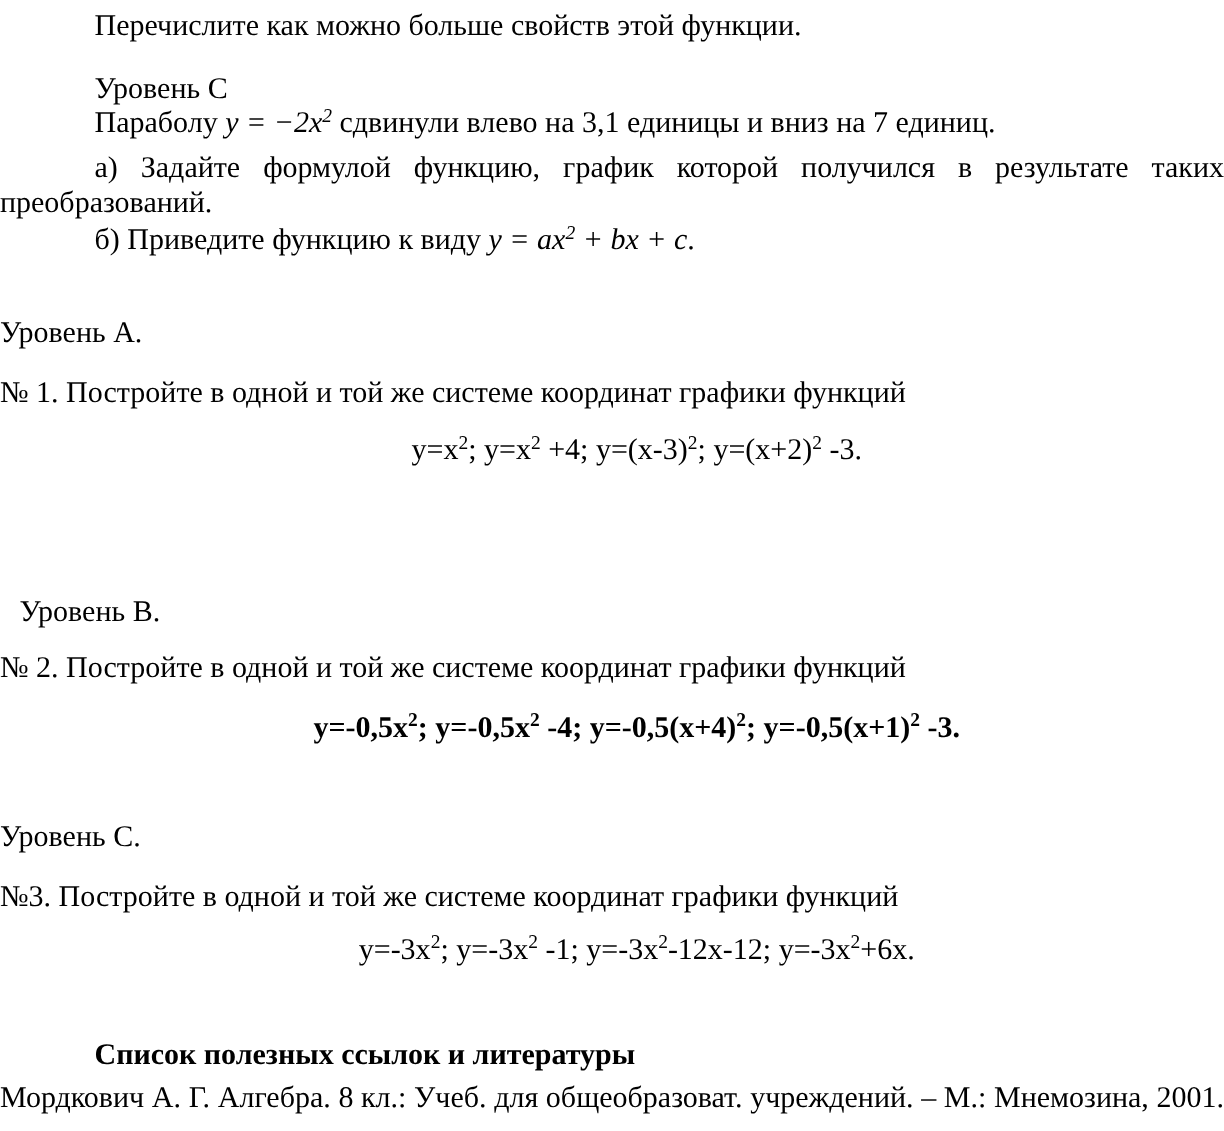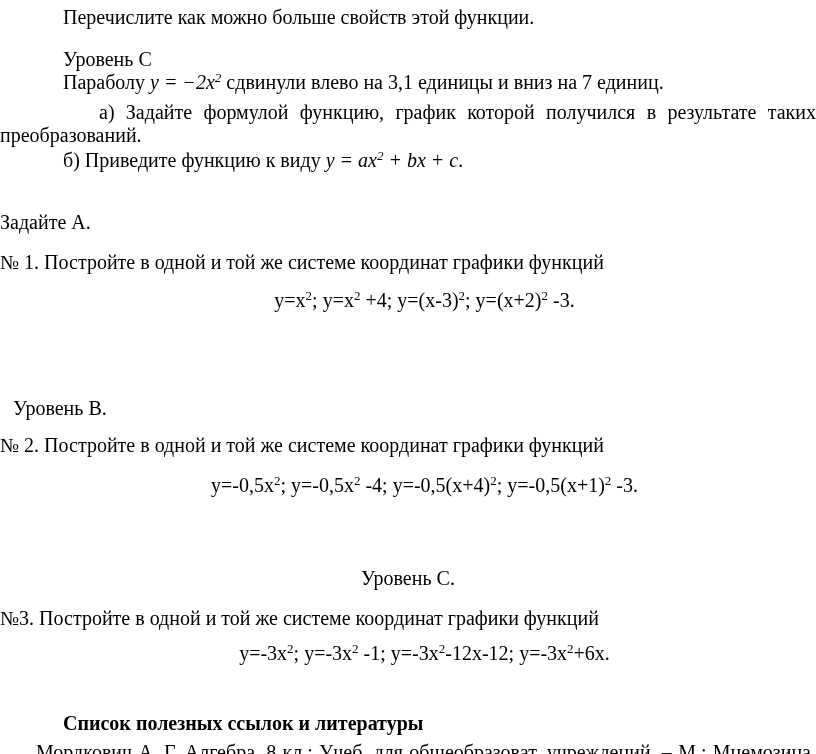--- a/index.html
+++ b/index.html
@@ -20,21 +20,20 @@
   .line {
     margin: 0;
     line-height: 23px;
     white-space: nowrap;
   }
   .indent { text-indent: 63px; }
   .justify-full {
     white-space: normal;
     text-align: justify;
     text-align-last: justify;
-    padding-left: 36px;
   }
   .center { text-align: center; white-space: nowrap; padding-left: 33px; }
   .math { font-style: italic; }
   .bold { font-weight: bold; }
   sup {
     font-size: 13px;
     line-height: 0;
     vertical-align: baseline;
     position: relative;
     top: -0.55em;
@@ -42,22 +41,22 @@
   
   .m-top1  { margin-top: 6px; }
   .m-levelC { margin-top: 19px; }
   .m-taskA { margin-top: 7px; }
   .m-taskB { margin-top: 2px; }
   .m-levelA { margin-top: 39px; }
   .m-task1 { margin-top: 17px; }
   .m-formula1 { margin-top: 15px; }
   .m-levelB { margin-top: 85px; padding-left: 13px; }
   .m-task2 { margin-top: 14px; }
-  .m-formula2 { margin-top: 17px; }
-  .m-levelC2 { margin-top: 70px; text-align: center; }
+  .m-formula2 { margin-top: 17px; font-weight: bold; }
+  .m-levelC2 { margin-top: 50px; }
   .m-task3 { margin-top: 17px; }
   .m-formula3 { margin-top: 12px; }
   .m-refhead { margin-top: 47px; }
   .m-refline { margin-top: 4px; }
   .ref { line-height: 26px; }
 </style>
 </head>
 <body>
 
 <div class="page">
@@ -70,21 +69,21 @@
     <span>Параболу </span><span class="math">y = −2x<sup>2</sup></span><span> сдвинули влево на 3,1 единицы и вниз на 7 единиц.</span>
   </div>
 
   <div class="line indent justify-full m-taskA">а) Задайте формулой функцию, график которой получился в результате таких</div>
   <div class="line">преобразований.</div>
 
   <div class="line indent m-taskB">
     <span>б) Приведите функцию к виду </span><span class="math">y = ax<sup>2</sup> + bx + c</span><span>.</span>
   </div>
 
-  <div class="line m-levelA">Задайте А.</div>
+  <div class="line m-levelA">Уровень А.</div>
   <div class="line m-task1">№ 1. Постройте в одной и той же системе координат графики функций</div>
   <div class="line center m-formula1">y=x<sup>2</sup>; y=x<sup>2</sup> +4; y=(x-3)<sup>2</sup>; y=(x+2)<sup>2</sup> -3.</div>
 
   <div class="line m-levelB">Уровень В.</div>
   <div class="line m-task2">№ 2. Постройте в одной и той же системе координат графики функций</div>
   <div class="line center m-formula2">y=-0,5x<sup>2</sup>; y=-0,5x<sup>2</sup> -4; y=-0,5(x+4)<sup>2</sup>; y=-0,5(x+1)<sup>2</sup> -3.</div>
 
   <div class="line m-levelC2">Уровень С.</div>
   <div class="line m-task3">№3. Постройте в одной и той же системе координат графики функций</div>
   <div class="line center m-formula3">y=-3x<sup>2</sup>; y=-3x<sup>2</sup> -1; y=-3x<sup>2</sup>-12x-12; y=-3x<sup>2</sup>+6x.</div>

